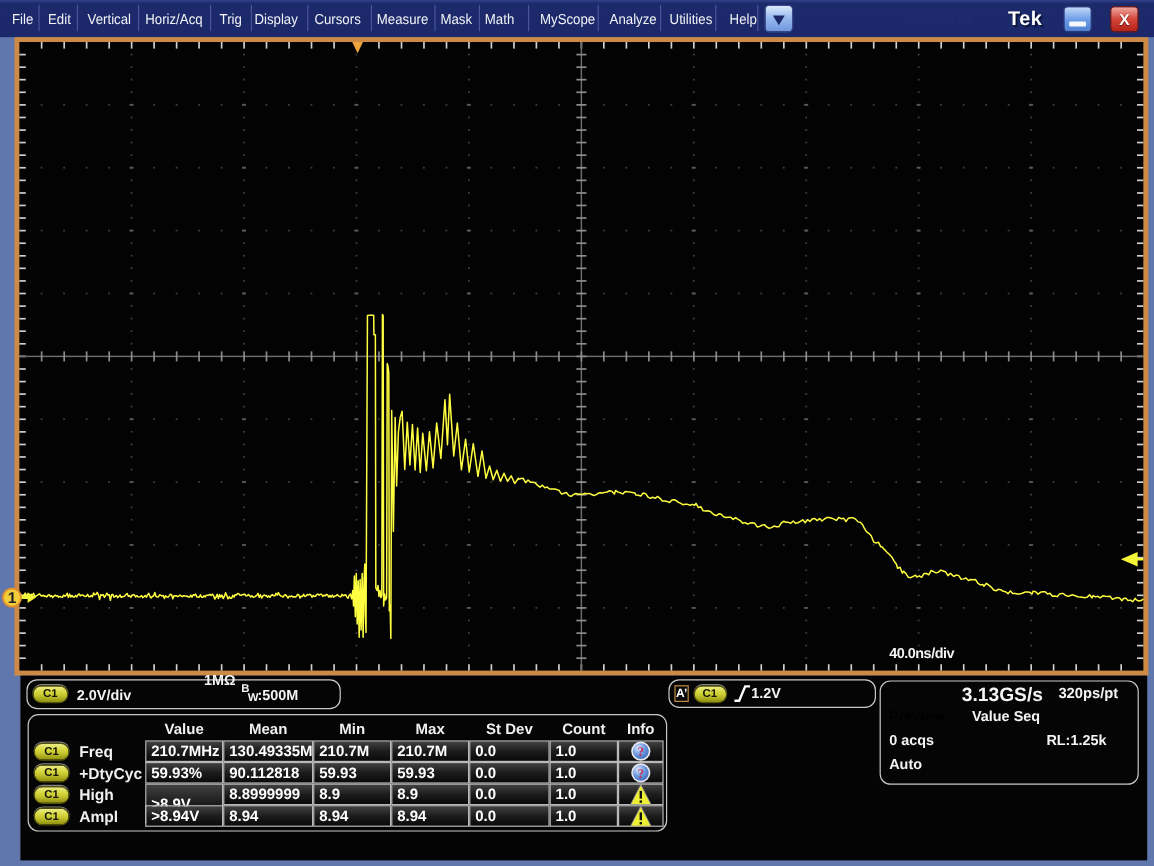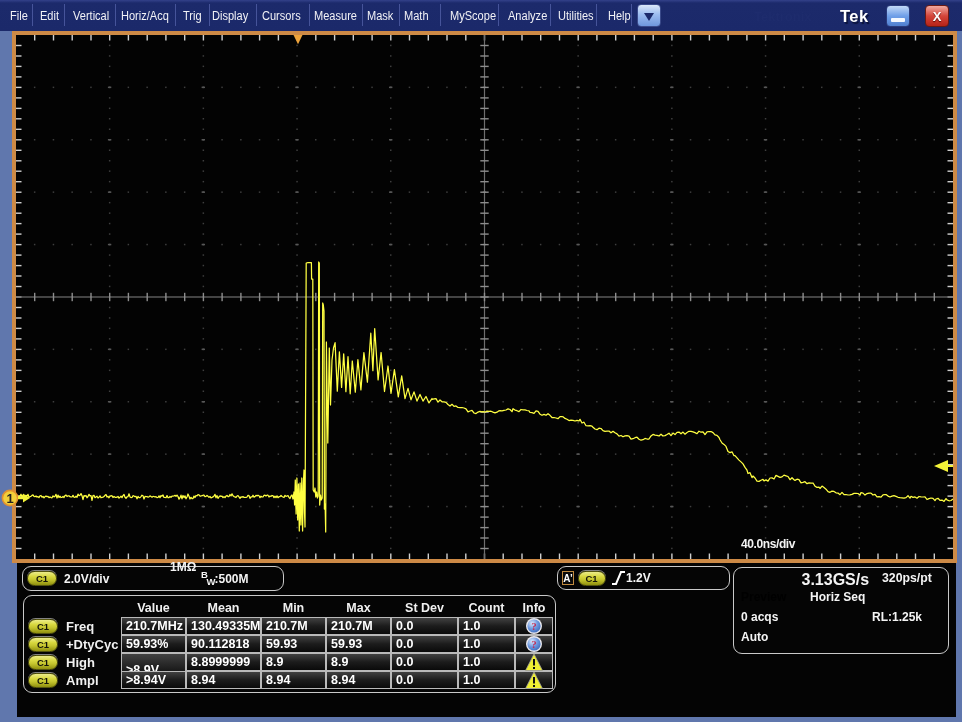--- a/index.html
+++ b/index.html
@@ -1262,21 +1262,21 @@
 <div class="pill" style="left:577.5px;top:570.5px;width:28px">C1</div>
 <svg style="position:absolute;left:611px;top:569px" width="20" height="18">
 <path d="M1 15 H5 L10 3 H14" fill="none" stroke="#fff" stroke-width="2"></path>
 </svg>
 <div class="wt" style="left:626px;top:571px">1.2V</div>
 <div class="box" id="tbbox"></div>
 <div class="wt" style="left:741px;top:537px;font-size:12px;letter-spacing:-0.4px">40.0ns/div</div>
 <div class="wt" style="left:801.5px;top:571px;font-size:16px">3.13GS/s</div>
 <div class="wt" style="left:882px;top:571px;font-size:12.3px">320ps/pt</div>
 <div class="wt" style="left:741px;top:590px;color:#000000">Preview</div>
-<div class="wt" style="left:810px;top:590px">Horiz Seq</div>
+<div class="wt" style="left:810px;top:590px">Value Seq</div>
 <div class="wt" style="left:741px;top:610px">0 acqs</div>
 <div class="wt" style="left:872px;top:610px">RL:1.25k</div>
 <div class="wt" style="left:741px;top:630px">Auto</div>
 <div class="box" id="msbox"></div>
 <svg width="0" height="0">
     <defs>
 <radialGradient id="bg1" cx="0.35" cy="0.3" r="0.9">
 <stop offset="0" stop-color="#ddeafc"></stop>
         <stop offset="0.45" stop-color="#6f9ae0"></stop>
 <stop offset="1" stop-color="#2a5ab0"></stop>

